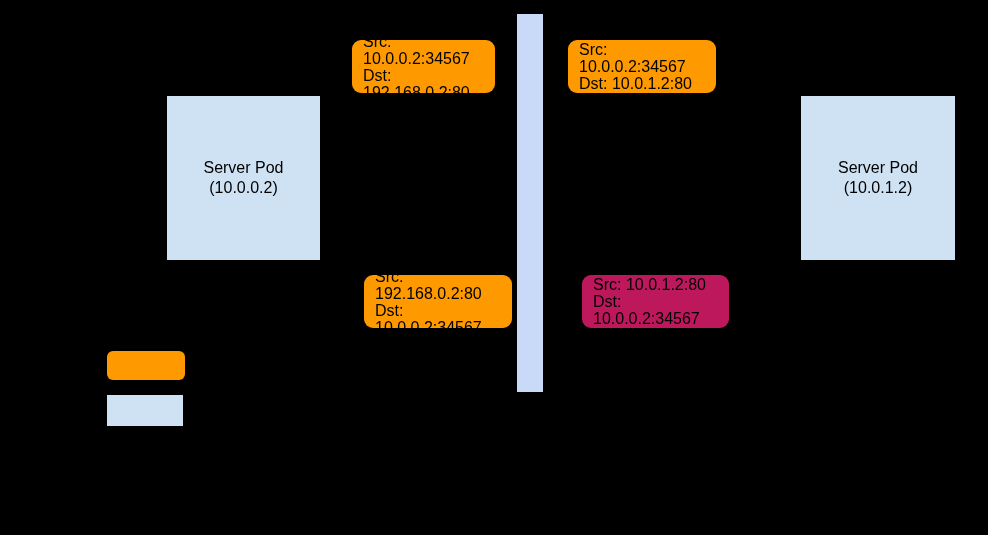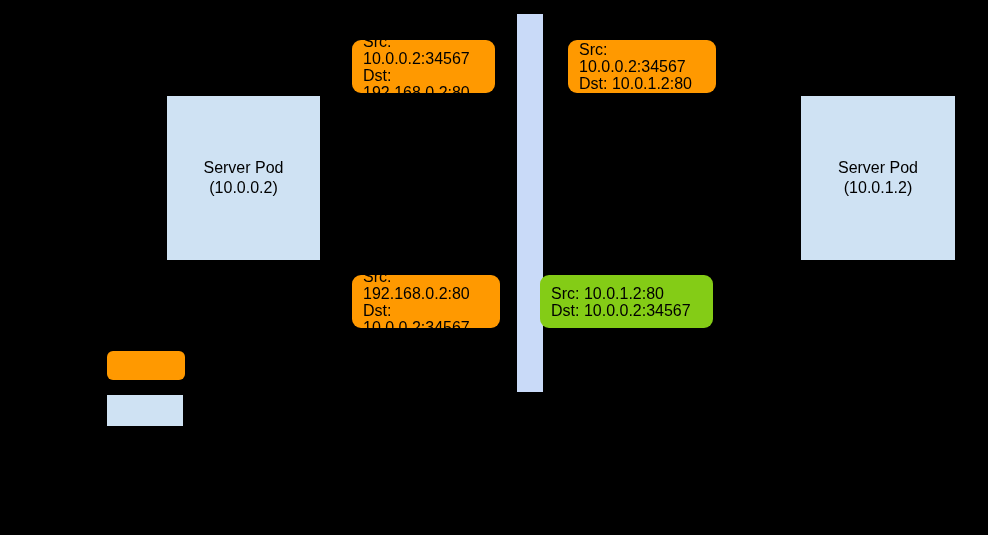--- a/index.html
+++ b/index.html
@@ -72,26 +72,26 @@
   <div class="packet-box" style="left: 352px; top: 40px; width: 143px; height: 53px; background: rgb(255, 153, 0);">
     <div>Src: 10.0.0.2:34567</div>
     <div>Dst: 192.168.0.2:80</div>
   </div>
 
   <div class="packet-box" style="left: 568px; top: 40px; width: 148px; height: 53px; background: rgb(255, 153, 0);">
     <div>Src: 10.0.0.2:34567</div>
     <div>Dst: 10.0.1.2:80</div>
   </div>
 
-  <div class="packet-box" style="left: 352px; top: 275px; width: 148px; height: 53px; background: rgb(255, 153, 0);">
+  <div class="packet-box" style="left: 364px; top: 275px; width: 148px; height: 53px; background: rgb(255, 153, 0);">
     <div>Src: 192.168.0.2:80</div>
     <div>Dst: 10.0.0.2:34567</div>
   </div>
 
-  <div class="packet-box" style="left: 540px; top: 275px; width: 173px; height: 53px; background: #84cc16;">
+  <div class="packet-box" style="left: 582px; top: 275px; width: 147px; height: 53px; background: #be185d;">
     <div>Src: 10.0.1.2:80</div>
     <div>Dst: 10.0.0.2:34567</div>
   </div>
 
   <div class="legend-swatch orange" style="left: 107px; top: 351px; width: 78px; height: 29px; background: rgb(255, 153, 0);"></div>
 
   <div class="legend-swatch" style="left: 107px; top: 395px; width: 76px; height: 31px; background: rgb(207, 226, 243);"></div>
 
 </div>
 

